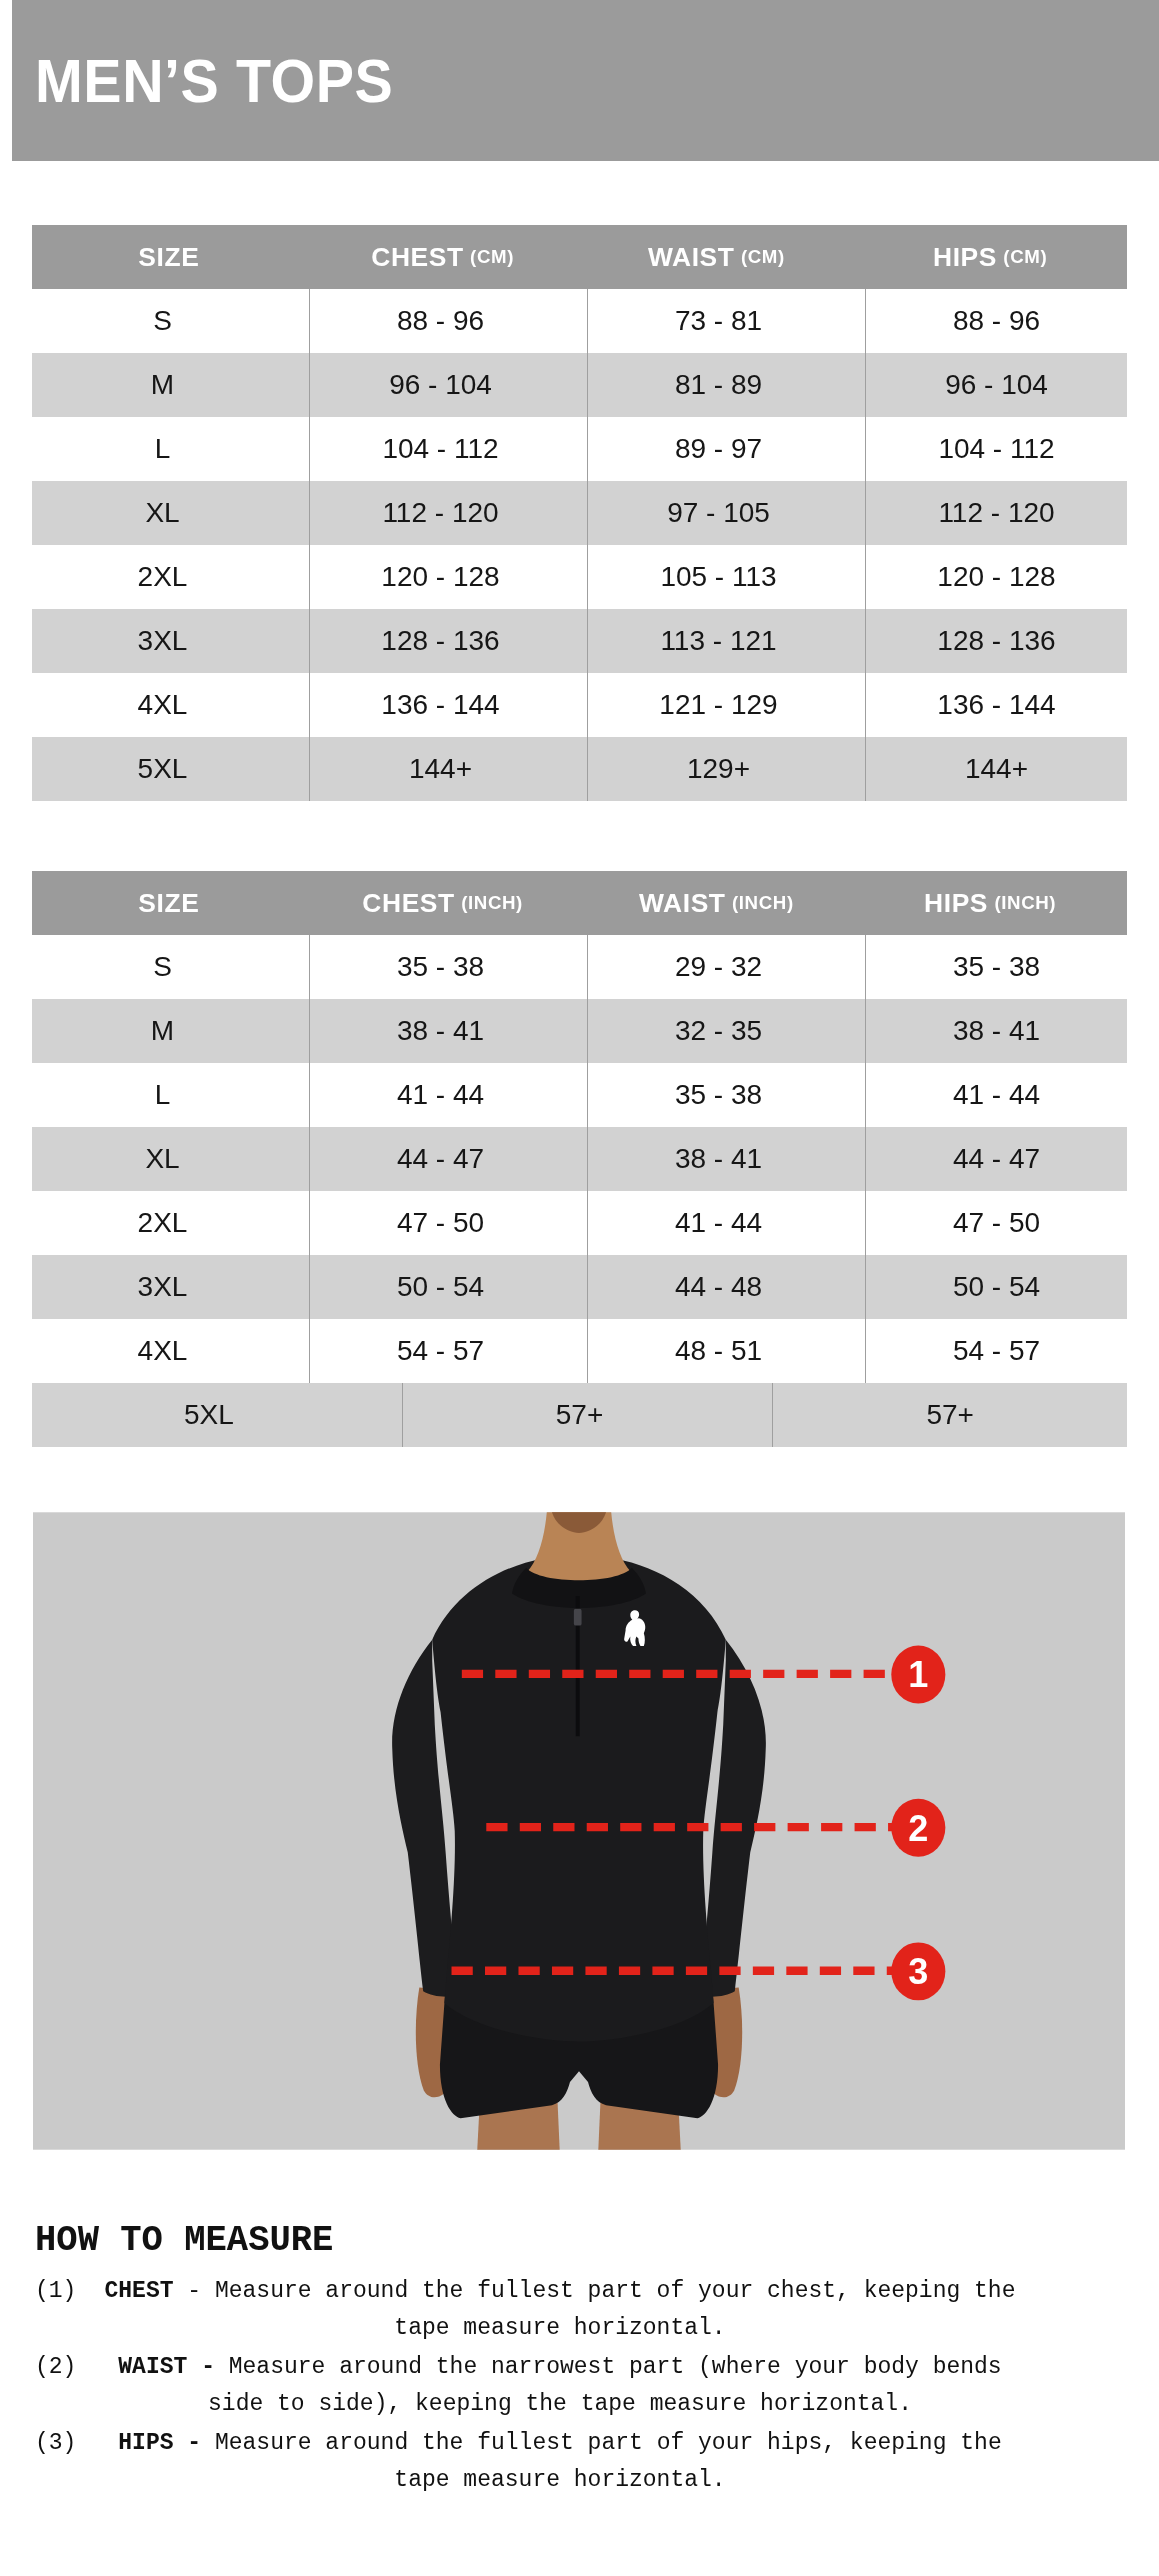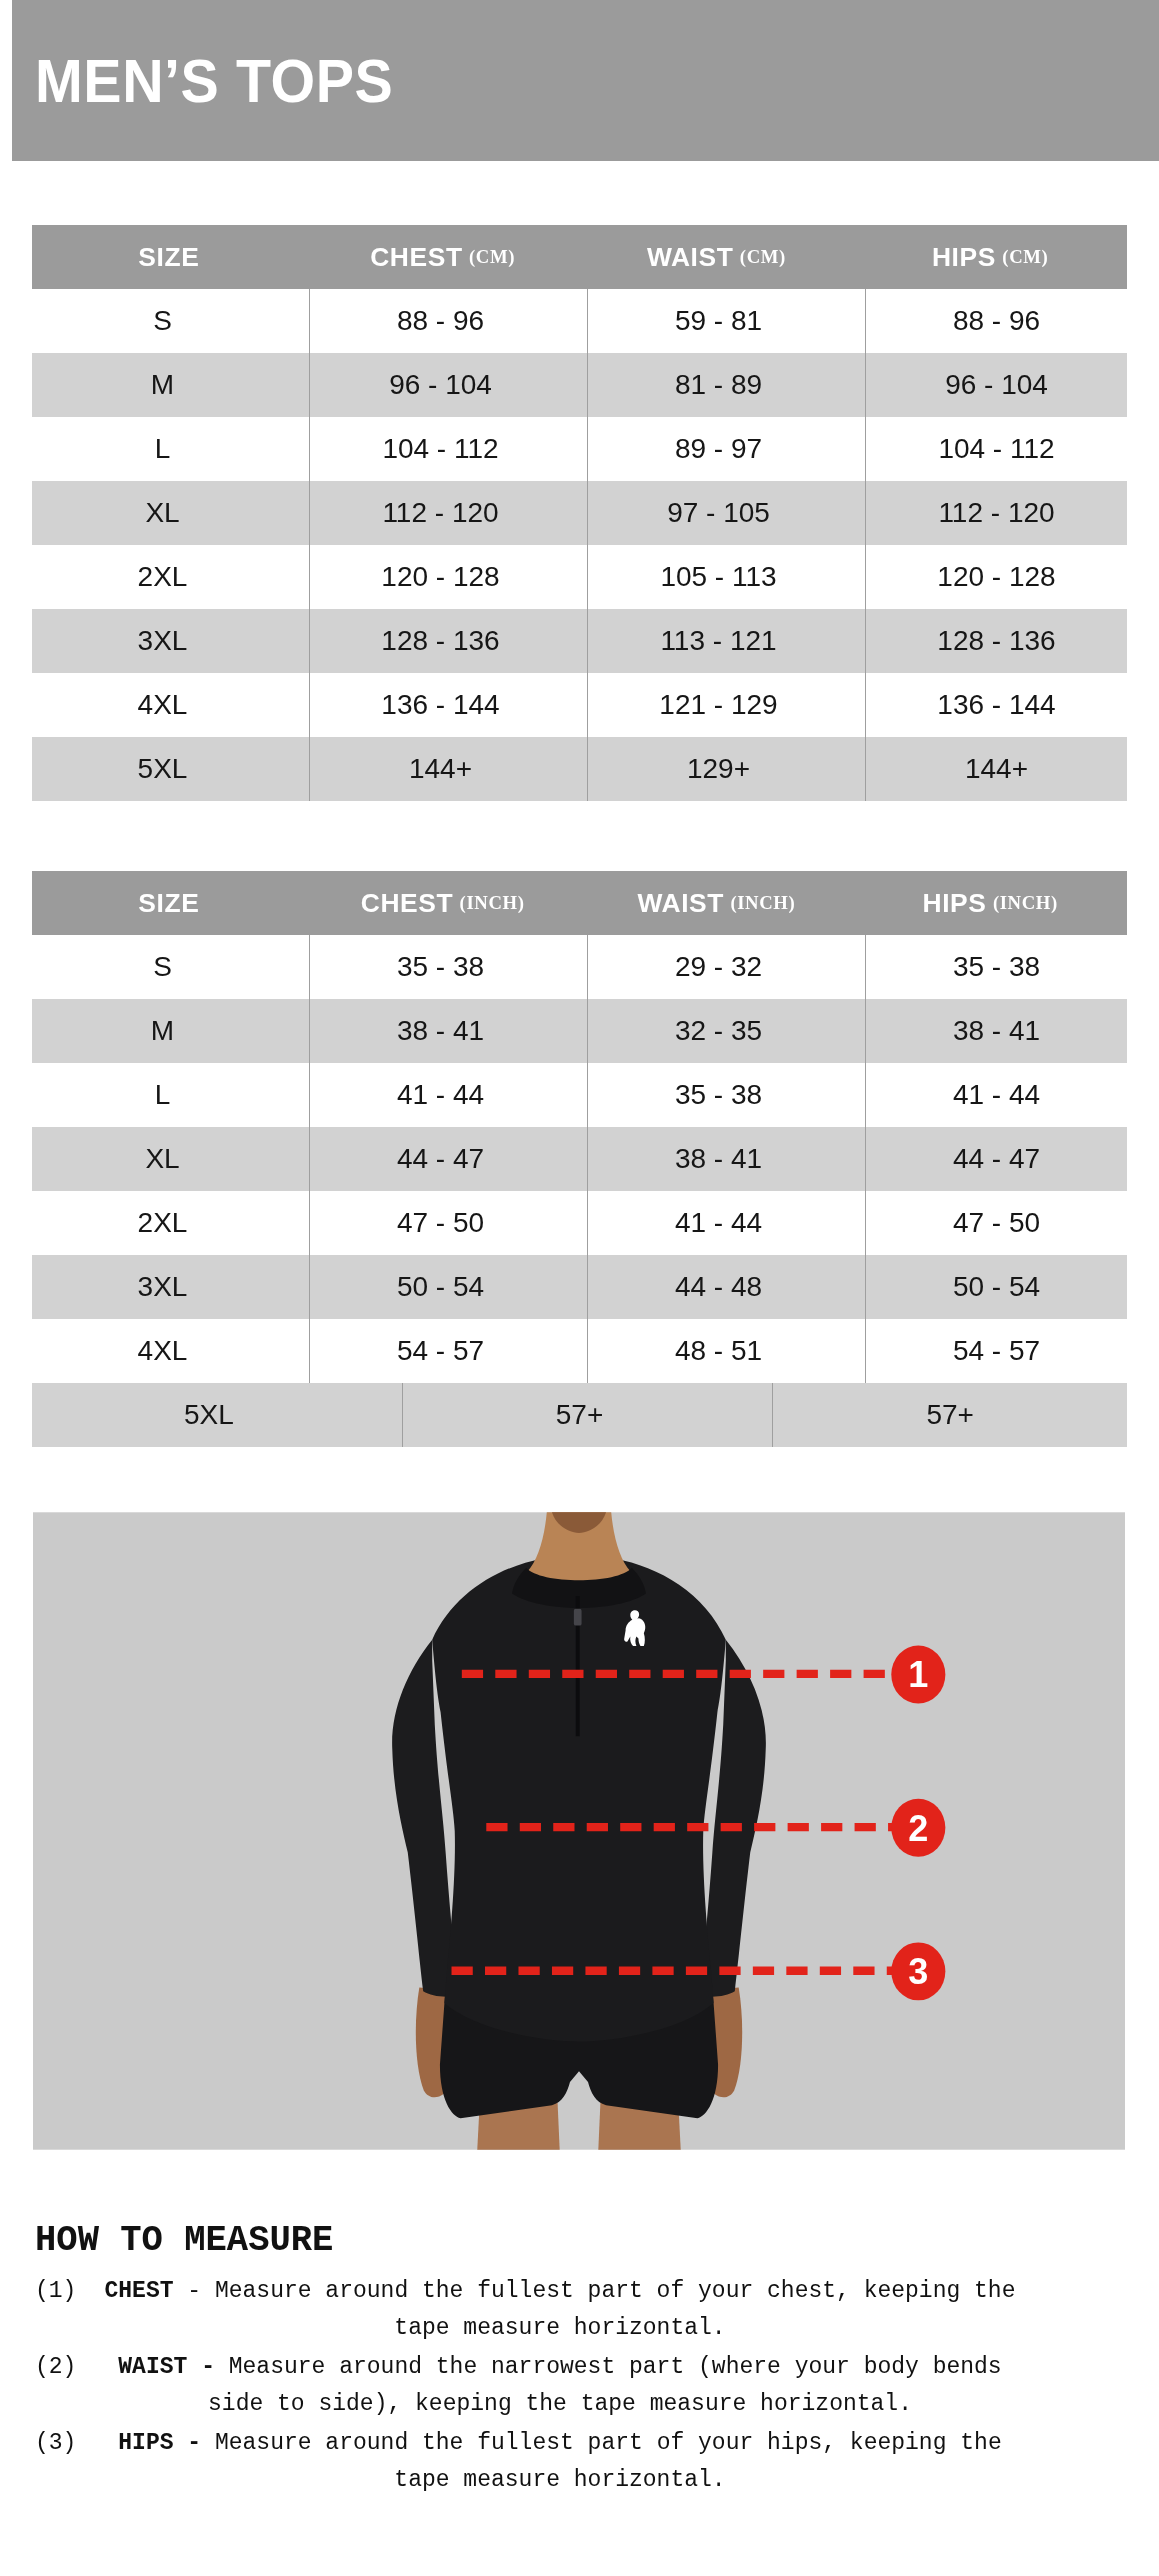--- a/index.html
+++ b/index.html
@@ -13,21 +13,21 @@
                   letter-spacing: 0.6px; transform: scaleX(0.94); transform-origin: left center;
                   white-space: nowrap; }
 
   
   .size-table { position: absolute; left: 32px; width: 1095px; }
   #table-cm   { top: 225px; }
   #table-inch { top: 871px; }
   .t-header { display: flex; height: 64px; background: #9b9b9b; }
   .t-hcell  { flex: 1 1 0; display: flex; align-items: center; justify-content: center;
               color: #ffffff; font-weight: bold; font-size: 26.4px; letter-spacing: 0.6px; }
-  .t-hcell .unit { font-size: 18.7px; margin-left: 6.4px; font-family: Liberation Serif, serif; }
+  .t-hcell .unit { font-size: 18.7px; margin-left: 6.4px; }
   .t-body .t-row { display: flex; height: 64px; background: #ffffff; }
   .t-body .t-row:nth-child(even) { background: #d2d2d2; }
   .t-cell { flex: 1 1 0; display: flex; align-items: center; justify-content: center;
             font-size: 28px; color: #161616; }
   .t-cell + .t-cell { border-left: 1.3px solid #9f9f9f; margin-left: 16px; }
 
   
   .photo { position: absolute; left: 33px; top: 1512px; width: 1092px; height: 638px; }
   .photo svg { display: block; }
 
@@ -64,21 +64,21 @@
         </div>
         <div class="t-hcell">
           <span>HIPS</span>
           <span class="unit">(CM)</span>
         </div>
       </div>
     <div class="t-body">
         <div class="t-row">
           <div class="t-cell">S</div>
           <div class="t-cell">88 - 96</div>
-          <div class="t-cell">59 - 81</div>
+          <div class="t-cell">73 - 81</div>
           <div class="t-cell">88 - 96</div>
         </div>
         <div class="t-row">
           <div class="t-cell">M</div>
           <div class="t-cell">96 - 104</div>
           <div class="t-cell">81 - 89</div>
           <div class="t-cell">96 - 104</div>
         </div>
         <div class="t-row">
           <div class="t-cell">L</div>

